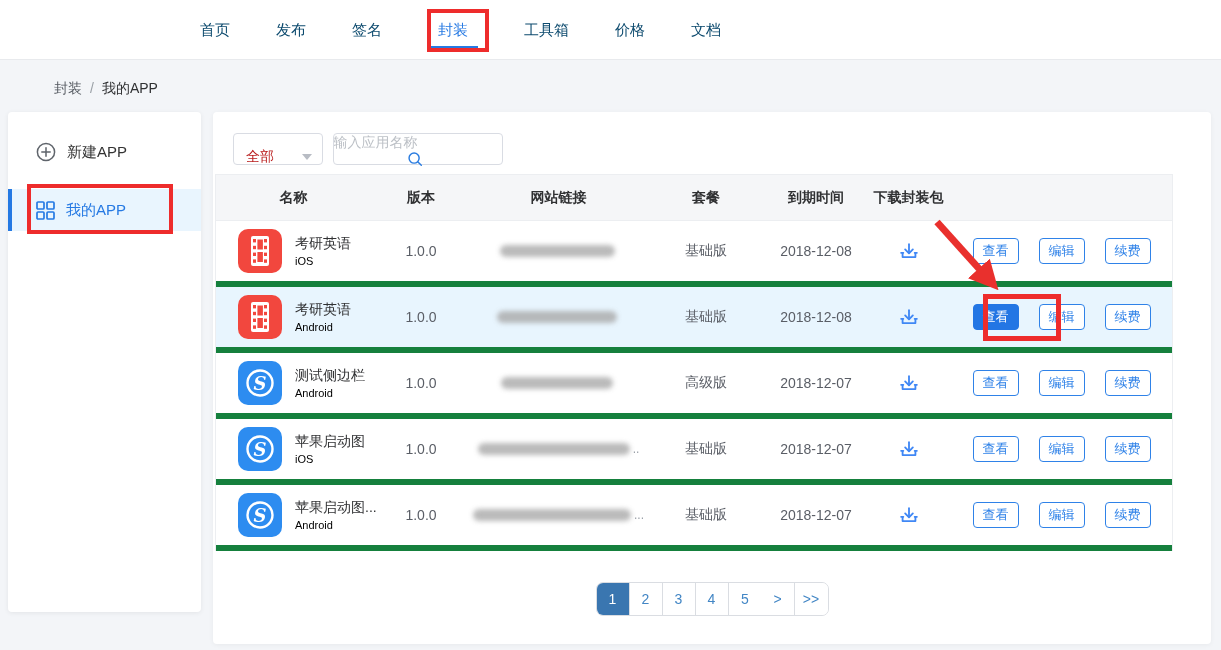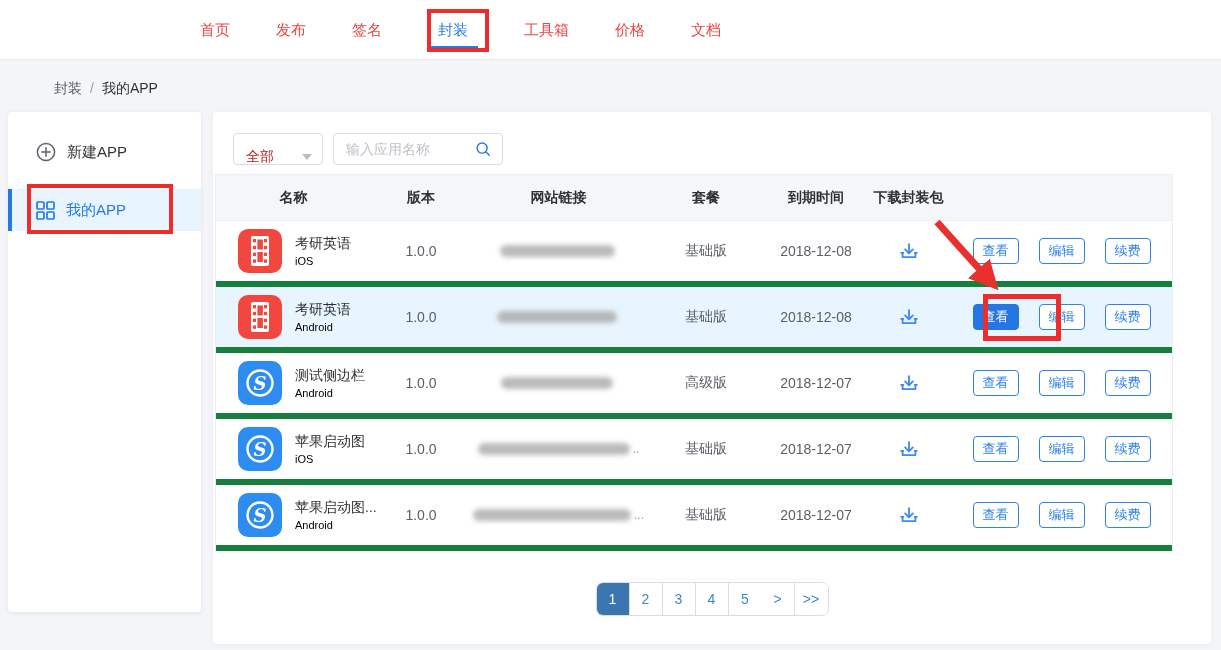--- a/index.html
+++ b/index.html
@@ -6,21 +6,21 @@
   html,body { width:1221px; height:650px; }
   .page {
     position:relative; width:1221px; height:650px; overflow:hidden;
     background:#f3f5f8; font-family:"Liberation Sans","DejaVu Sans",sans-serif;
   }
   
   .top-header { position:absolute; left:0; top:0; width:100%; height:60px;
     background:#fff; border-bottom:1px solid #e8eaed; z-index:2; }
   .top-nav { position:absolute; left:200px; top:0; height:60px;
     display:flex; align-items:center; gap:46px; }
-  .nav-item { font-size:15px; color:#ef4444; cursor:pointer; position:relative; white-space:nowrap; }
+  .nav-item { font-size:15px; color:#0c4a6e; cursor:pointer; position:relative; white-space:nowrap; }
   .nav-item.active { color:#2579e3; padding:0 10px; }
   .nav-item.active::after { content:""; position:absolute; left:0; right:0;
     bottom:-9px; height:3px; background:#2579e3; }
   
   .breadcrumb { position:absolute; left:10px; top:80px; font-size:14px; color:#555a61;margin-left:44px; }
   .breadcrumb .sep { margin:0 8px; color:#9aa0a6; }
   .breadcrumb .crumb-current { color:#303133; }
   
   .sidebar { position:absolute; left:8px; top:112px; width:193px; height:500px;
     background:#fff; border-radius:4px; box-shadow:0 1px 5px rgba(0,0,0,.07); z-index:1; }
@@ -34,21 +34,21 @@
   .panel { position:absolute; left:213px; top:112px; width:998px; height:532px;
     background:#fff; border-radius:4px; box-shadow:0 1px 5px rgba(0,0,0,.05); z-index:1; }
   .dropdown { position:absolute; left:20px; top:21px; width:90px; height:32px;
     border:1px solid #d9dce3; border-radius:4px; background:#fff;
     display:flex; align-items:center; justify-content:space-between;
     padding:16px 10px 0 12px; font-size:14px; color:#b91c1c; cursor:pointer; }
   .caret-down { width:0; height:0; border-left:5px solid transparent;
     border-right:5px solid transparent; border-top:6px solid #b8bcc4; }
   .search-box { position:absolute; left:120px; top:21px; width:170px; height:32px;
     border:1px solid #d9dce3; border-radius:4px; background:#fff;
-    display:flex; align-items:center; }
+    display:flex; align-items:center;flex-direction:column; }
   .search-box input { border:none; outline:none; flex:1; min-width:0;
     margin-left:12px; font-size:14px; color:#333; background:transparent;
     font-family:inherit; }
   .search-box input::placeholder { color:#bcc0c6; }
   .search-box .search-ic { margin:0 10px 0 4px; cursor:pointer; display:flex; }
   
   .table { position:absolute; left:2px; top:62px; width:958px;
     border:1px solid #eceef1; border-bottom:none; }
   .thead, .trow { display:grid;
     grid-template-columns:155px 100px 175px 120px 100px 85px 1fr;

